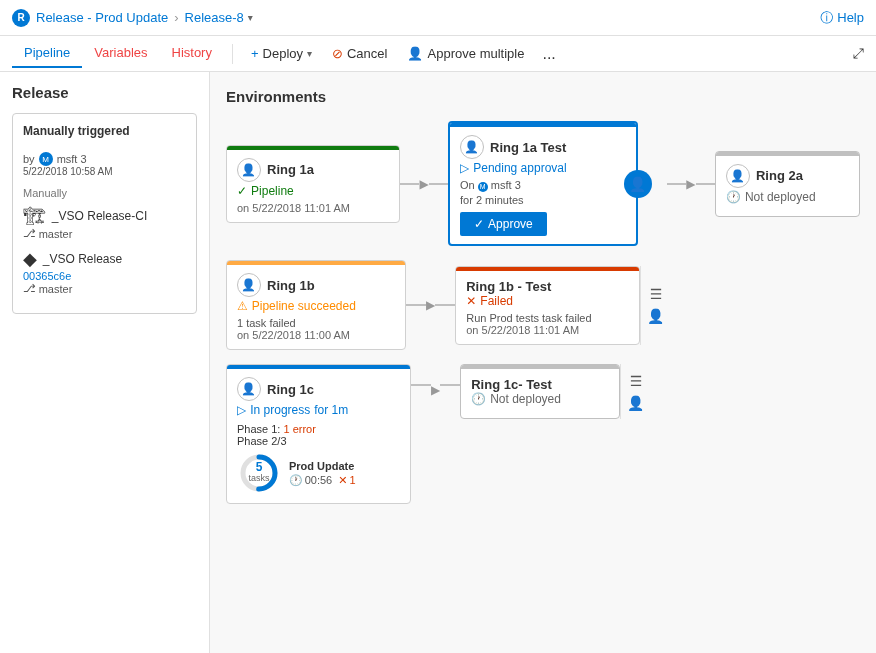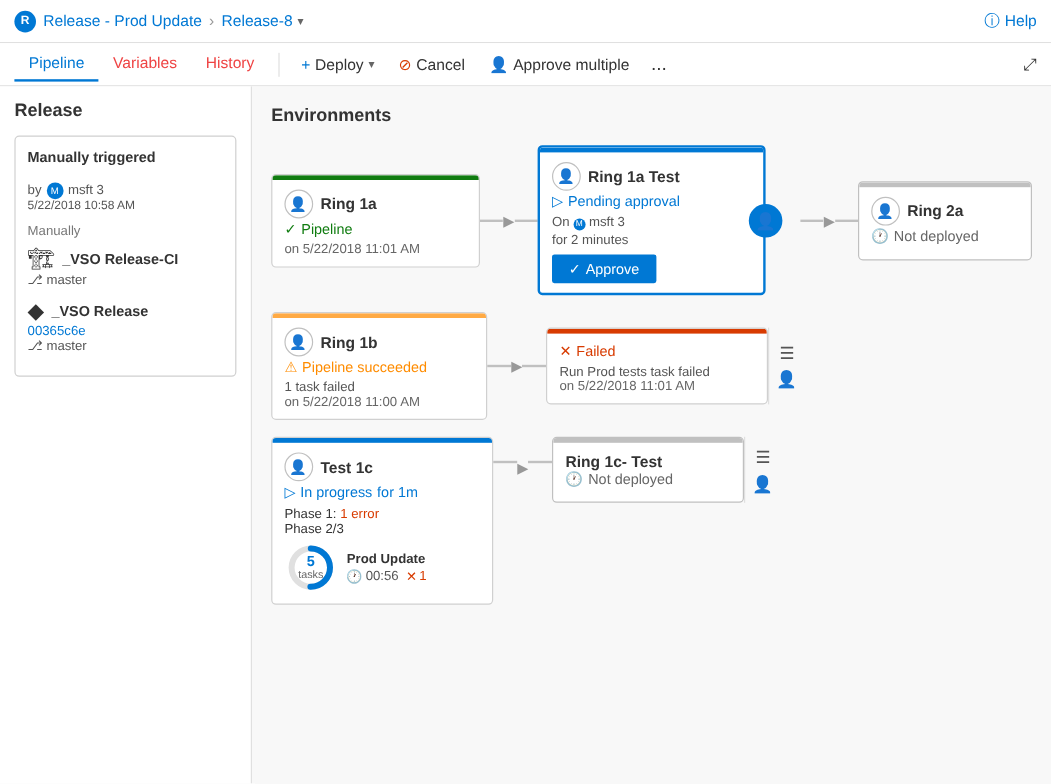--- a/index.html
+++ b/index.html
@@ -30,21 +30,21 @@
     .sidebar { width: 210px; border-right: 1px solid #e0e0e0; padding: 12px; overflow-y: auto; background: #fff; }
     .sidebar-title { font-size: 15px; font-weight: 600; margin-bottom: 12px; }
     .release-card { border: 1px solid #d0d0d0; border-radius: 4px; padding: 10px; margin-bottom: 10px; }
     .trigger-text { font-size: 12px; font-weight: 700; }
     .trigger-by { display: flex; align-items: center; gap: 4px; font-size: 11px; color: #555; margin-top: 14px; }
     .user-avatar { width: 14px; height: 14px; border-radius: 50%; background: #0078d4; display: inline-flex; align-items: center; justify-content: center; color: white; font-size: 8px; }
     .trigger-date { font-size: 10px; color: #555; }
     .artifacts-section { margin-top: 10px; }
     .artifacts-label { font-size: 11px; color: #777; margin-bottom: 6px; }
     .artifact-item { margin-bottom: 8px; }
-    .artifact-name { font-size: 12px; font-weight: 700; color: #333; }
+    .artifact-name { font-size: 12px; font-weight: 400; color: #333; }
     .artifact-link { font-size: 11px; color: #0078d4; cursor: pointer; }
     .artifact-branch { display: flex; align-items: center; gap: 3px; font-size: 11px; color: #555; }
 
     
     .content { flex: 1; padding: 16px; overflow: auto; background: #f8f8f8; }
     .content-title { font-size: 15px; font-weight: 600; margin-bottom: 16px; }
     .pipeline-row { display: flex; align-items: center; margin-bottom: 16px; position: relative; }
     
     
     .env-card { width: 190px; border: 1px solid #d0d0d0; border-radius: 4px; background: #fff; position: relative; overflow: hidden; }
@@ -291,20 +291,21 @@
       </div>
 
       <div class="connector-line"></div>
       <div class="connector-arrow">▶</div>
       <div class="connector-line"></div>
 
       <div class="env-card-with-right">
         <div class="env-card failed env-card-main" style="width:185px;">
           <div class="top-bar" style="background:#d83b01;"></div>
           <div class="env-card-inner">
+            <div class="env-name">Ring 1b - Test</div>
             <div class="env-status failed">
               <span>✕</span>
               <span>Failed</span>
             </div>
             <div class="env-detail">Run Prod tests task failed</div>
             <div class="env-date">on 5/22/2018 11:01 AM</div>
           </div>
         </div>
         <div class="env-card-right">
           <span style="font-size:14px;color:#555;">☰</span>
@@ -313,21 +314,21 @@
       </div>
     </div>
 
     <div class="pipeline-row row-wrap" style="margin-bottom:14px; align-items:flex-start; margin-top:6px;">
 
       <div class="env-card inprogress" style="width:185px;">
         <div class="top-bar" style="background:#0078d4;"></div>
         <div class="env-card-inner">
           <div class="env-card-header">
             <div class="env-person-icon">👤</div>
-            <div class="env-name">Test 1c</div>
+            <div class="env-name">Ring 1c</div>
           </div>
           <div class="env-status inprog" style="display:flex;align-items:center;gap:4px;">
             <span>▷</span>
             <span>In progress</span>
             <span>for 1m</span>
           </div>
           <div class="progress-section">
             <div class="phase-text">
               <span>Phase 1:</span>
               <span class="phase-error"> </span>

